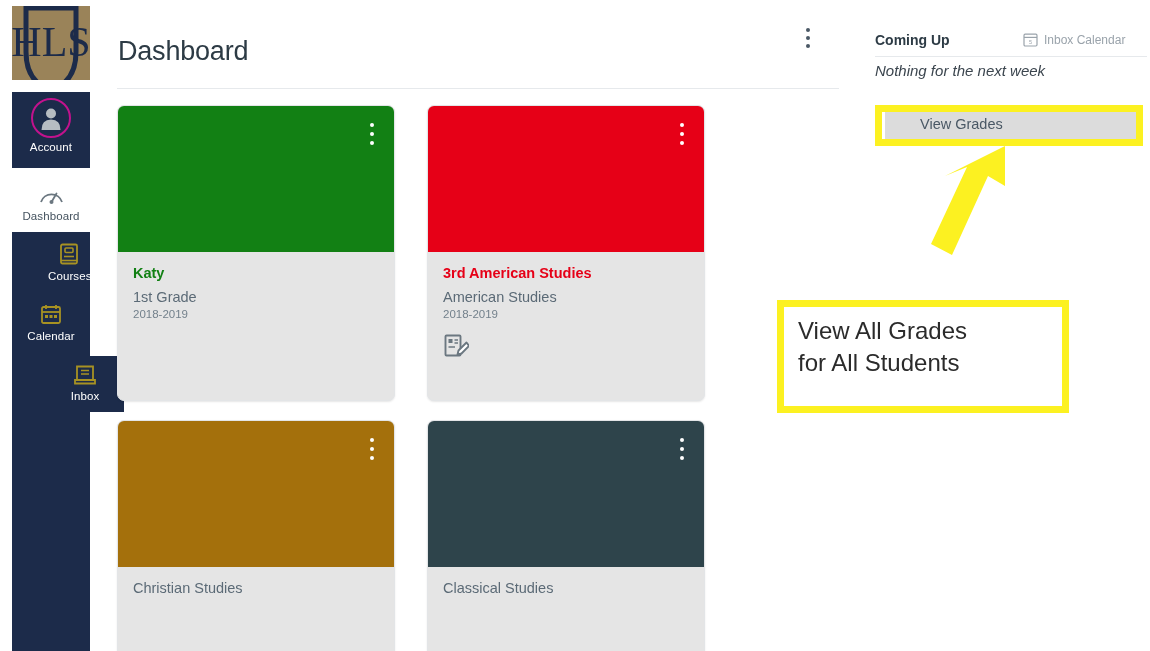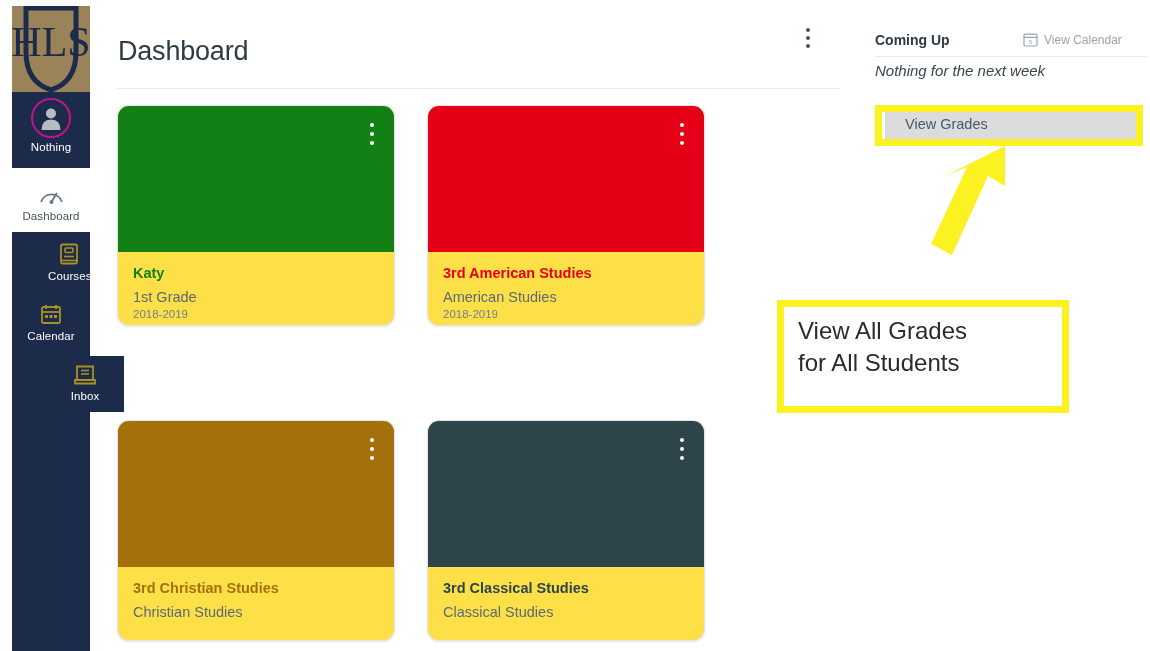--- a/index.html
+++ b/index.html
@@ -20,21 +20,21 @@
   }
 
   
   #global-nav {
     position: absolute; left: 0; top: 0;
     width: 100px; height: 651px;
     background: #ffffff;
   }
   .nav-logo-block {
     position: absolute; left: 12px; top: 6px;
-    width: 78px; height: 86px;
+    width: 78px; height: 74px;
     background: #9a8359;
     overflow: hidden;
   }
   .nav-logo-block svg { display:block; }
   .nav-account {
     position: absolute; left: 12px; top: 92px;
     width: 78px; height: 76px;
     background: #1c2b4a;
     text-align: center;
     padding-top: 6px;
@@ -99,24 +99,24 @@
     background: #e6e9ec;
   }
 
   
   #card-grid {
     position: absolute; left: 117px; top: 105px;
     width: 730px; height: 546px;
   }
   .course-card {
     position: absolute;
-    width: 278px; height: 221px;
-    background: #fde047;
+    width: 278px; height: 296px;
+    background: #e5e5e5;
     border: 1px solid #e3e5e7;
-    border-radius: 12px;
+    border-radius: 7px;
     box-shadow: 0 1px 2px rgba(0,0,0,.10);
     overflow: hidden;
   }
   .card-0 { left: 0;   top: 0; }
   .card-1 { left: 310px; top: 0; }
   .card-2 { left: 0;   top: 315px; }
   .card-3 { left: 310px; top: 315px; }
 
   .card-header {
     position: relative;
@@ -173,21 +173,21 @@
   }
   #nothing-text {
     position: absolute; left: 7px; top: 42px;
     font-size: 15px; font-style: italic; color: #3b454e;
   }
   #view-grades-button {
     position: absolute; left: 17px; top: 87px;
     width: 256px; height: 33px;
     background: #dcdcdc;
     display: flex; align-items: center;
-    padding-left: 20px;
+    padding-left: 35px;
     font-size: 14.5px; color: #4a5865;
     cursor: pointer;
   }
 
   
   #annotation-layer {
     position: absolute; left: 0; top: 0;
     width: 1150px; height: 651px;
     pointer-events: none;
   }
@@ -228,21 +228,21 @@
       </svg>
     </div>
 
     <div class="nav-account">
       <div class="avatar-ring">
         <svg width="26" height="26" viewBox="0 0 26 26">
           <circle cx="13" cy="8.5" r="5" fill="#b6bcc2"></circle>
           <path d="M3.5 25 Q3.5 14.5 13 14.5 Q22.5 14.5 22.5 25 Z" fill="#b6bcc2"></path>
         </svg>
       </div>
-      <div class="nav-label">Nothing</div>
+      <div class="nav-label">Account</div>
     </div>
 
     <div class="nav-item active" id="nav-dashboard">
       <div class="nav-icon">
         <svg width="25" height="21" viewBox="0 0 25 21">
           <path d="M2 18 A11 11 0 0 1 23 18" fill="none" stroke="#6b7780" stroke-width="1.8"></path>
           <path d="M12.5 18 L17.5 9.5" stroke="#6b7780" stroke-width="1.8" fill="none" stroke-linecap="round"></path>
           <circle cx="12.5" cy="18" r="2" fill="#6b7780"></circle>
         </svg>
       </div>
@@ -344,53 +344,51 @@
 
     <article class="course-card card-2">
       <div class="card-header" style="background:#a4700c;">
         <div class="card-kebab">
           <div class="d"></div>
           <div class="d"></div>
           <div class="d"></div>
         </div>
       </div>
       <div class="card-body">
-        <div class="card-title" style="color:#a4700c;">3rd Christian Studies</div>
         <div class="card-subtitle">Christian Studies</div>
         <div class="card-term"></div>
       </div>
     </article>
 
     <article class="course-card card-3">
       <div class="card-header" style="background:#2e444b;">
         <div class="card-kebab">
           <div class="d"></div>
           <div class="d"></div>
           <div class="d"></div>
         </div>
       </div>
       <div class="card-body">
-        <div class="card-title" style="color:#2e444b;">3rd Classical Studies</div>
         <div class="card-subtitle">Classical Studies</div>
         <div class="card-term"></div>
       </div>
     </article>
 
   </section>
 
   <aside id="right-sidebar">
     <div id="coming-up-title">Coming Up</div>
 
     <div id="view-calendar-link">
       <svg width="15" height="15" viewBox="0 0 15 15">
         <rect x="1" y="2.2" width="13" height="11.8" rx="1.2" fill="none" stroke="#9aa3ab" stroke-width="1.2"></rect>
         <line x1="1" y1="5.4" x2="14" y2="5.4" stroke="#9aa3ab" stroke-width="1.2"></line>
         <text x="7.5" y="11.6" font-family="'Liberation Sans', sans-serif" font-size="5.5" fill="#9aa3ab" text-anchor="middle">5</text>
       </svg>
-      <span>View Calendar</span>
+      <span>Inbox Calendar</span>
     </div>
 
     <div id="sidebar-divider"></div>
 
     <div id="nothing-text">Nothing for the next week</div>
 
     <div id="view-grades-button">View Grades</div>
   </aside>
 
   <div id="annotation-layer">

